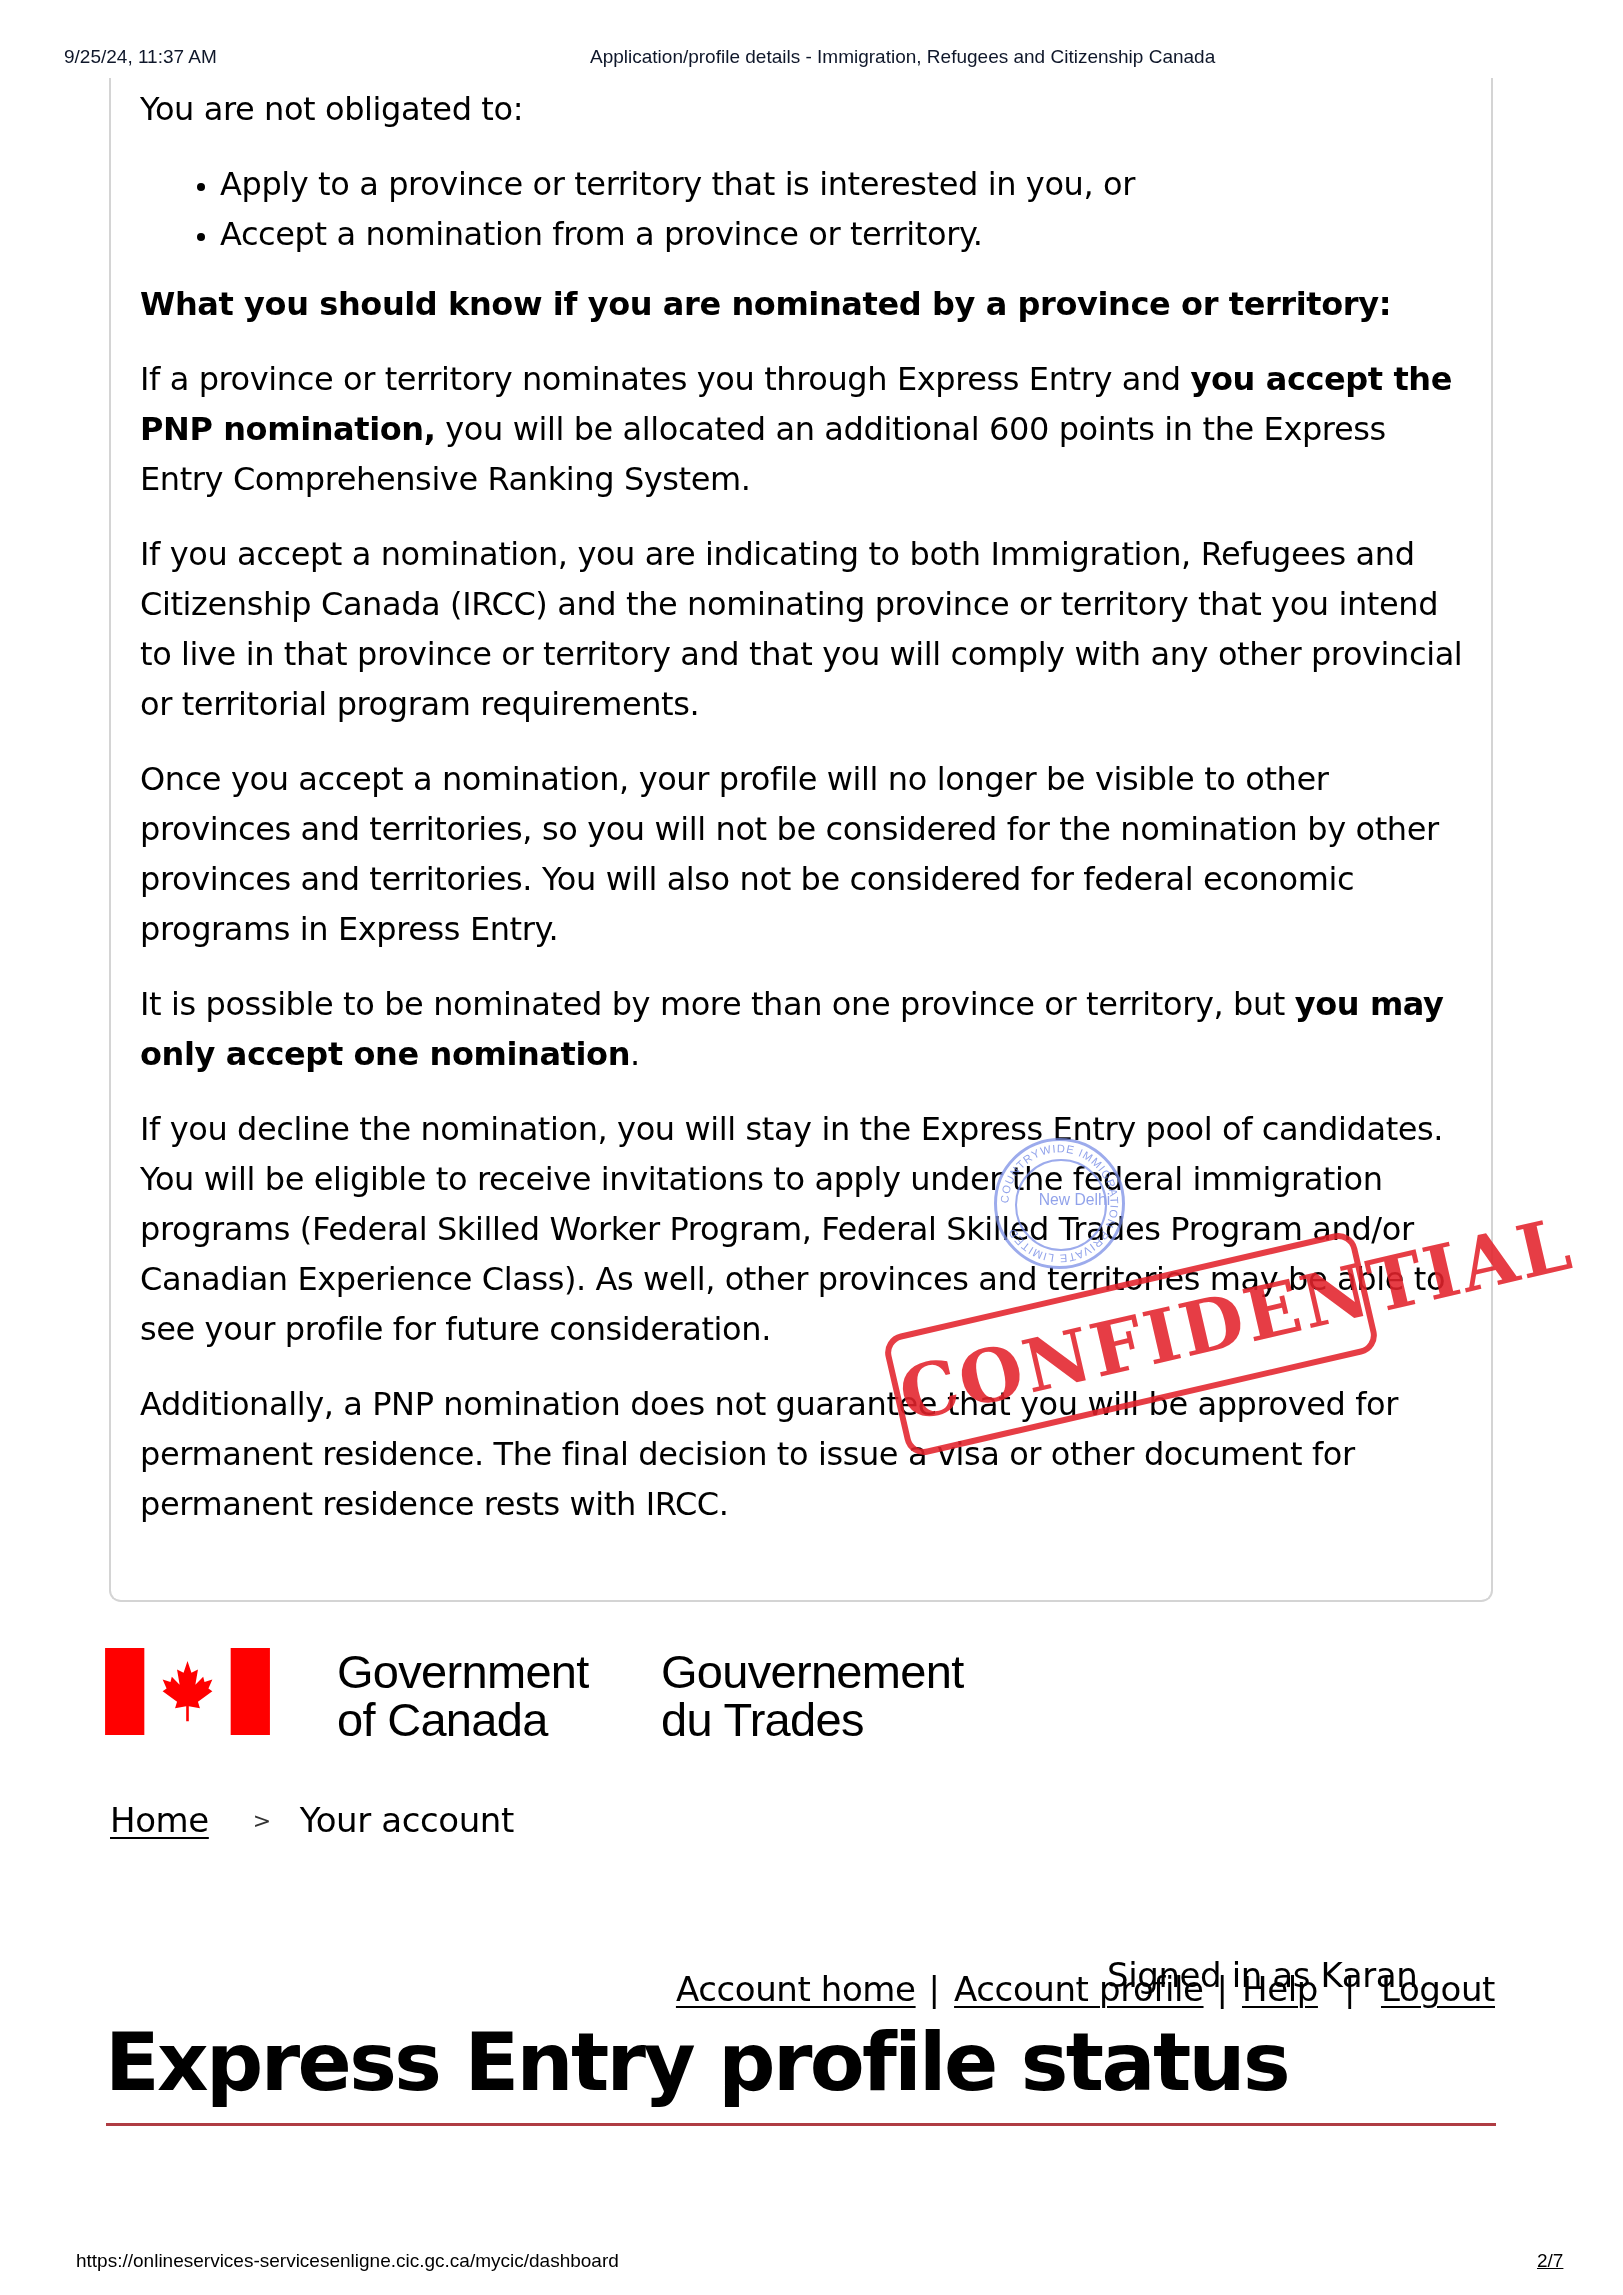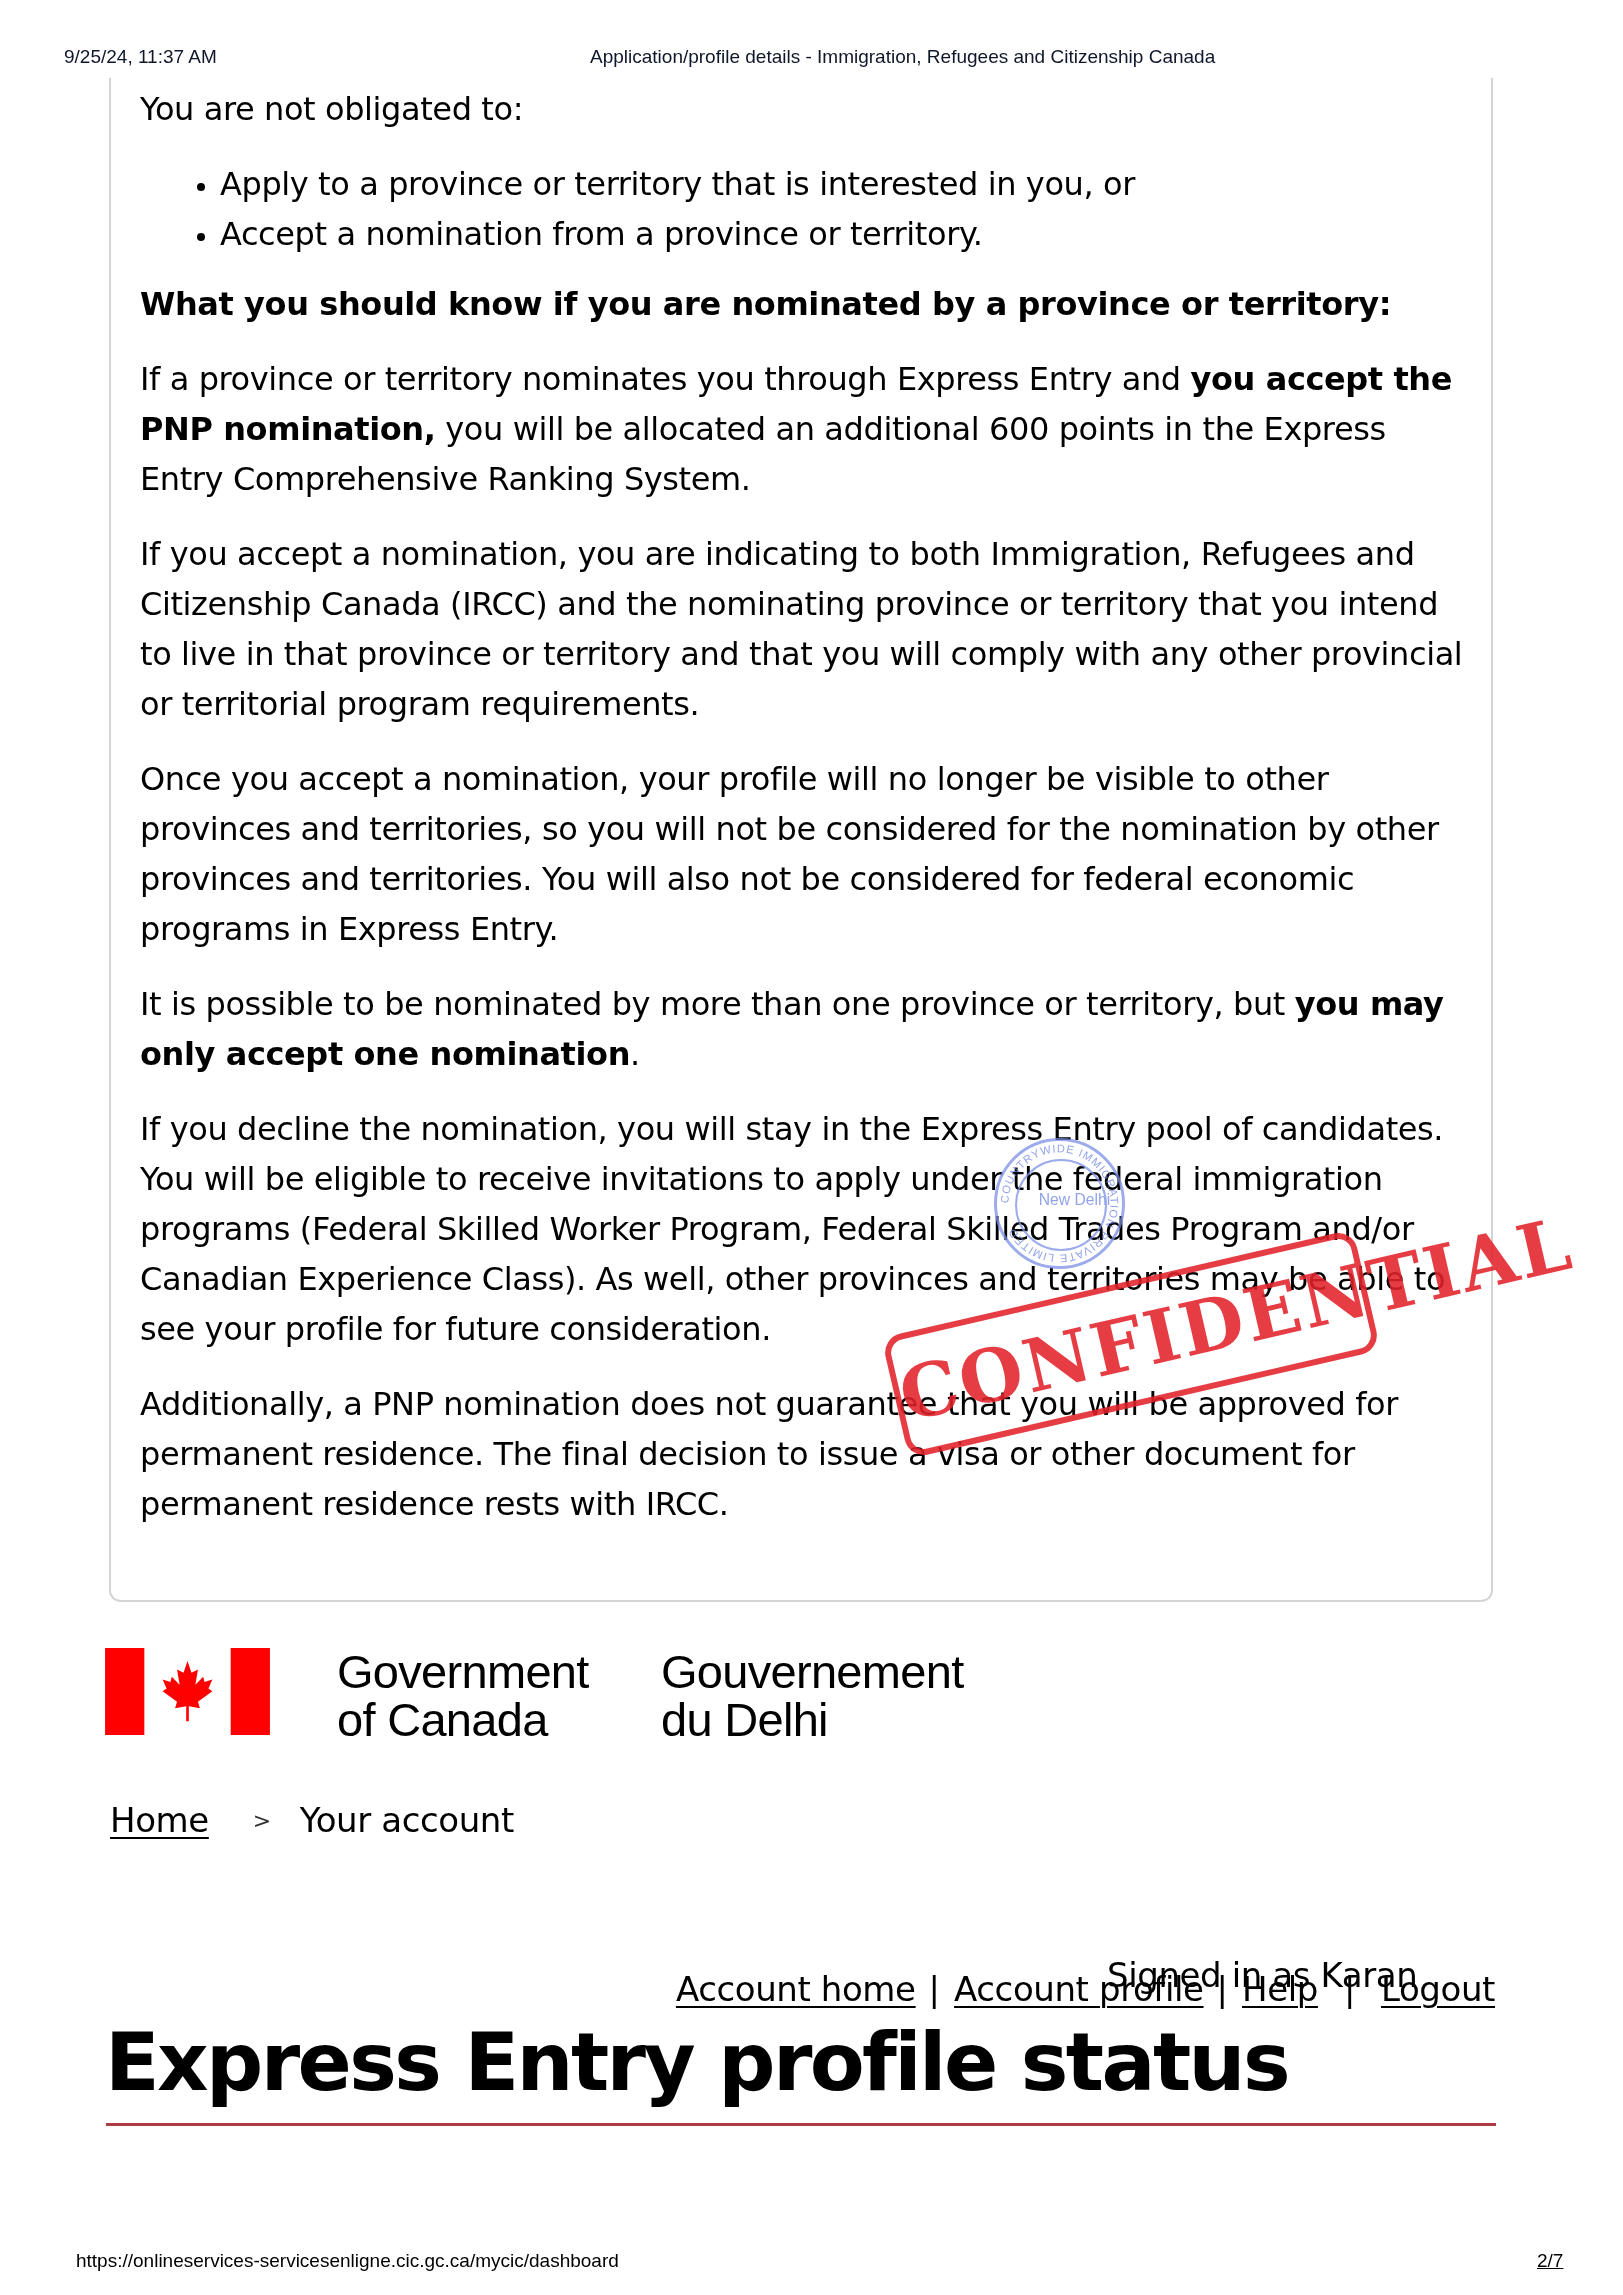--- a/index.html
+++ b/index.html
@@ -80,21 +80,21 @@
     <rect x="0" y="0" width="60" height="133" fill="#ff0000"></rect>
     <rect x="192" y="0" width="60" height="133" fill="#ff0000"></rect>
     <path fill="#ff0000" d="M126,20 L132,38 L142,33 L138,56 L150,44 L152,52 L164,48 L158,62 L164,66 L142,82 L145,92 L128,89 L128,112 L124,112 L124,89 L107,92 L110,82 L88,66 L94,62 L88,48 L100,52 L102,44 L114,56 L110,33 L120,38 Z"></path>
   </svg>
   <div class="wordmark" style="left:232px;">
     <div>Government</div>
     <div>of Canada</div>
   </div>
   <div class="wordmark" style="left:556px;">
     <div>Gouvernement</div>
-    <div>du Delhi</div>
+    <div>du Trades</div>
   </div>
 </div>
 
 <nav class="breadcrumb">
   <a href="#">Home</a>
   <span class="sep">&gt;</span>
   <span>Your account</span>
 </nav>
 
 <div class="signed">Signed in as Karan</div>

